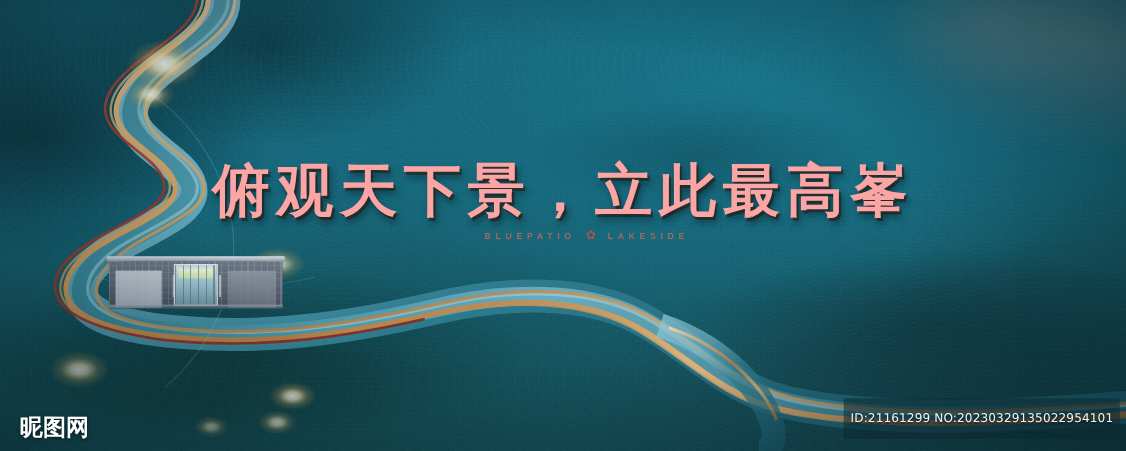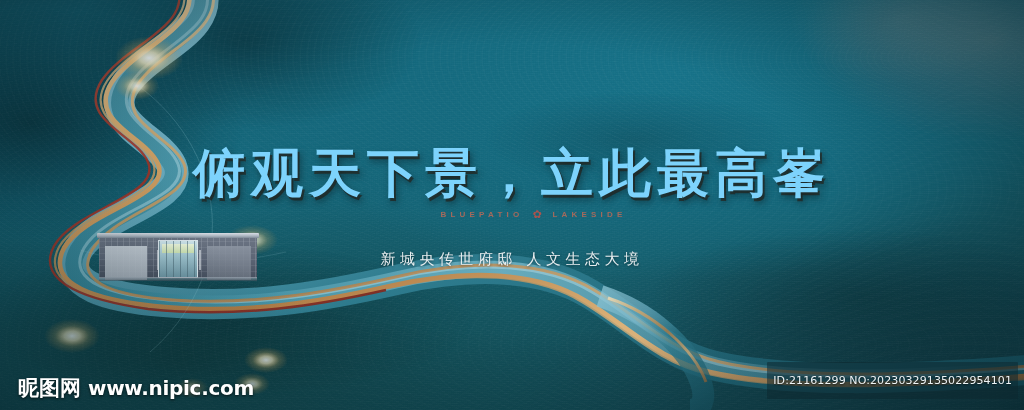--- a/index.html
+++ b/index.html
@@ -103,21 +103,21 @@
   .bldg-base{
     position:absolute;left:2px;bottom:0;width:158px;height:4px;
     background:linear-gradient(180deg,rgba(160,172,184,.75),rgba(60,72,84,.55));
   }
 
   
   .headline{
     position:absolute;left:0;right:0;top:139px;text-align:center;
     font-family:"DejaVu Sans","Liberation Sans",sans-serif;
     font-size:52px;font-weight:700;letter-spacing:6px;
-    color:#7dd3fc;
+    color:#fca5a5;
     text-shadow:
        2px 3px 0 rgba(40,20,8,.55),
        3px 5px 7px rgba(10,30,36,.55);
     white-space:nowrap;
   }
 
   
   .enline{
     position:absolute;left:0;right:0;top:209px;
     display:flex;align-items:center;justify-content:center;gap:9px;
@@ -283,22 +283,20 @@
   <div class="bg-vignette"></div>
 
   <div class="headline">俯观天下景，立此最高峯</div>
 
   <div class="enline">
     <span>BLUEPATIO</span>
     <span class="ornament">✿</span>
     <span>LAKESIDE</span>
   </div>
 
-  <div class="subline">新城央传世府邸  人文生态大境</div>
 
   <div class="wm-logo">
     <span class="wm-cn">昵图网</span>
-    <span class="wm-url">www.nipic.com</span>
   </div>
 
   <div class="wm-id">ID:21161299 NO:20230329135022954101</div>
 
 </div>
 
 </body></html>

